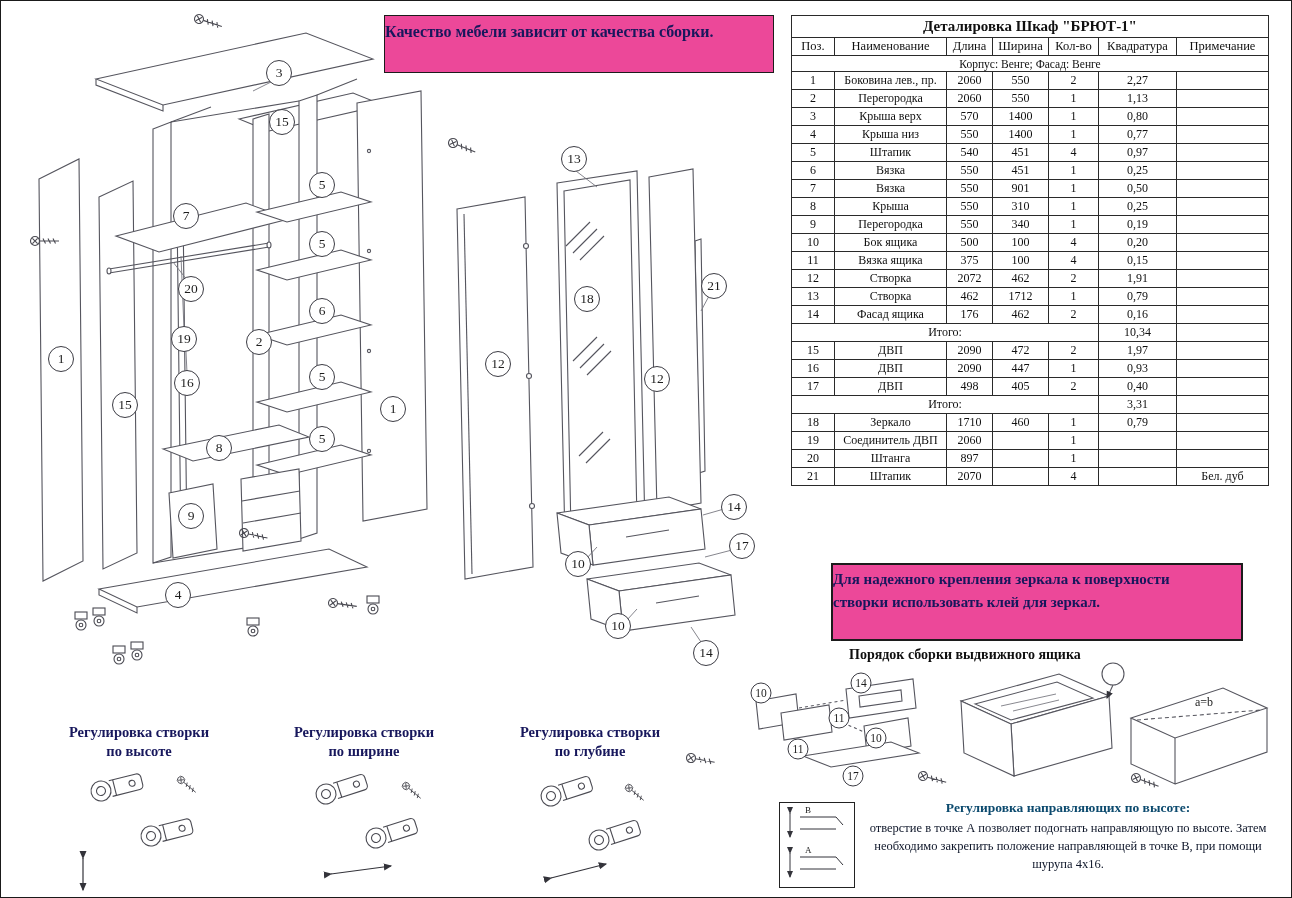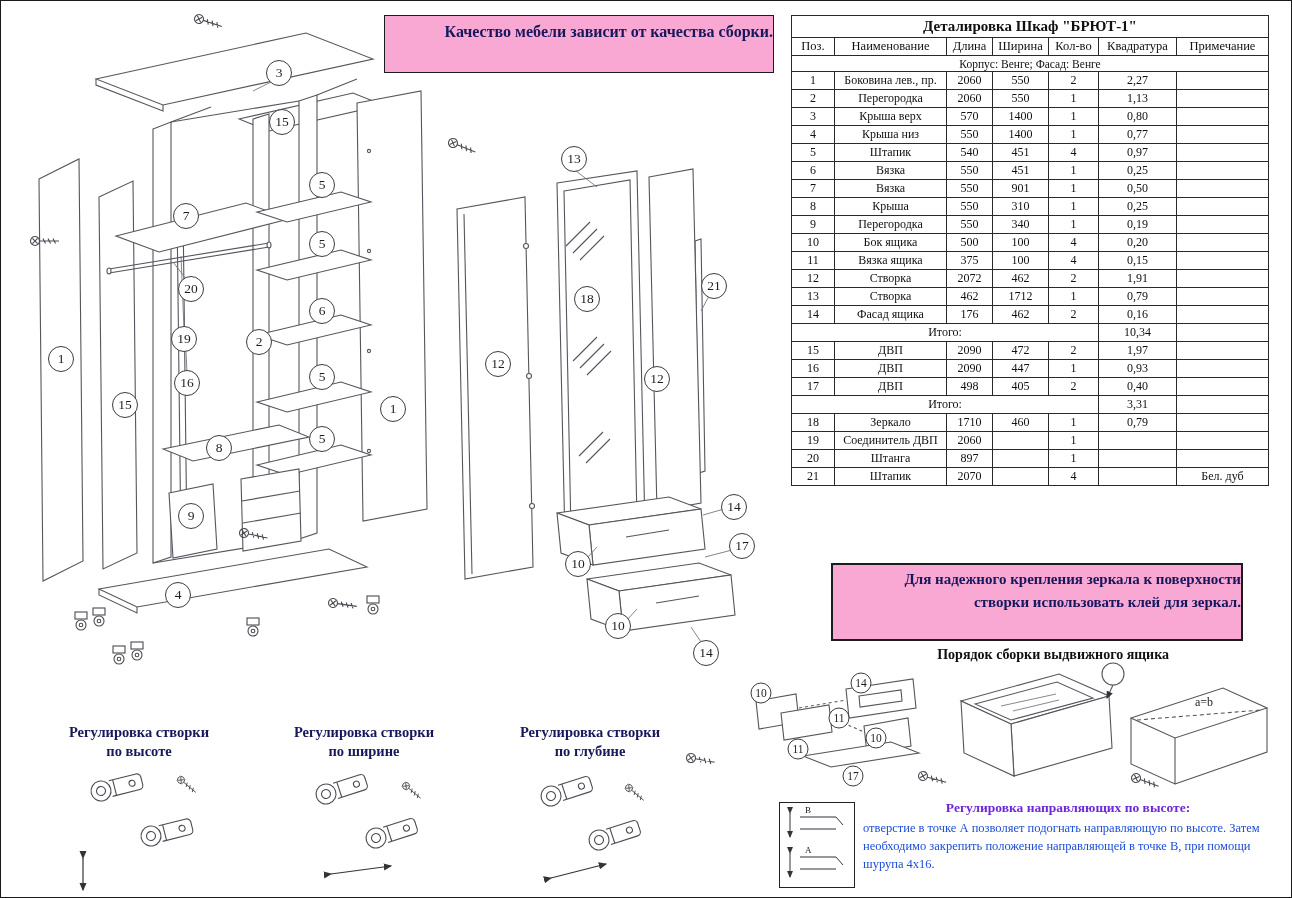--- a/index.html
+++ b/index.html
@@ -1,31 +1,31 @@
 <!DOCTYPE html>
 <html style="--note-text: #17175c; --ink: #141414; --line: #55555e;"><head>
 <meta charset="utf-8">
 <style>
   *{box-sizing:border-box;margin:0;padding:0}
   html,body{background:#fff}
   #page{position:relative;width:1292px;height:898px;background:#fff;border:1px solid #1a1a1a;
         font-family:"Liberation Serif", serif;color:var(--ink,#141414);overflow:hidden}
   
-  .note{position:absolute;border:1.4px solid #1c1c1c;text-align:right;
-        color:var(--note-text,#17175c);font-weight:bold;background:#f9a8d4}
+  .note{position:absolute;border:1.4px solid #1c1c1c;text-align:left;
+        color:var(--note-text,#17175c);font-weight:bold;background:#ec4899}
   #top-note{left:383px;top:14px;width:390px;height:58px;font-size:16px;line-height:1.55;padding-top:4px}
   #mirror-note{left:830px;top:562px;width:412px;height:78px;border-width:2px;font-size:15px;line-height:1.5;padding-top:3px}
   .adjust-caption{position:absolute;top:722px;text-align:center;color:var(--note-text,#17175c);
         font-weight:bold;font-size:14.5px;line-height:1.3;width:206px}
-  #drawer-caption{position:absolute;left:848px;top:646px;width:320px;text-align:right;
+  #drawer-caption{position:absolute;left:848px;top:646px;width:320px;text-align:left;
         font-weight:bold;font-size:14px;color:#101010}
   #rail-note{position:absolute;left:770px;top:793px;width:505px;height:100px}
   #rail-box{position:absolute;left:8px;top:8px;width:76px;height:86px;border:1.5px solid #222;background:#fff}
-  #rail-title{position:absolute;left:92px;top:6px;width:410px;text-align:center;font-weight:bold;font-size:13.5px;color:#6d28d9}
-  #rail-body{position:absolute;left:92px;top:25px;width:410px;font-size:12.5px;line-height:1.45;color:#1d4ed8}
+  #rail-title{position:absolute;left:92px;top:6px;width:410px;text-align:center;font-weight:bold;font-size:13.5px;color:#0c4a6e}
+  #rail-body{position:absolute;left:92px;top:25px;width:410px;text-align:center;font-size:12.5px;line-height:1.45;color:#0f172a}
   
   #table-wrap{position:absolute;left:790px;top:14px;width:478px}
   table{border-collapse:collapse;width:478px}
   td,th{border:1px solid #2a2a2a;text-align:center;font-size:12px;padding:1px 3px;height:17px;font-weight:normal;color:#101010}
   .t-title{font-size:15px;font-weight:bold;height:22px}
   .t-sub{font-size:11.5px;height:16px}
   th{font-size:12.5px}
   .band{height:17px}
   .subtotal{height:17px}
   

